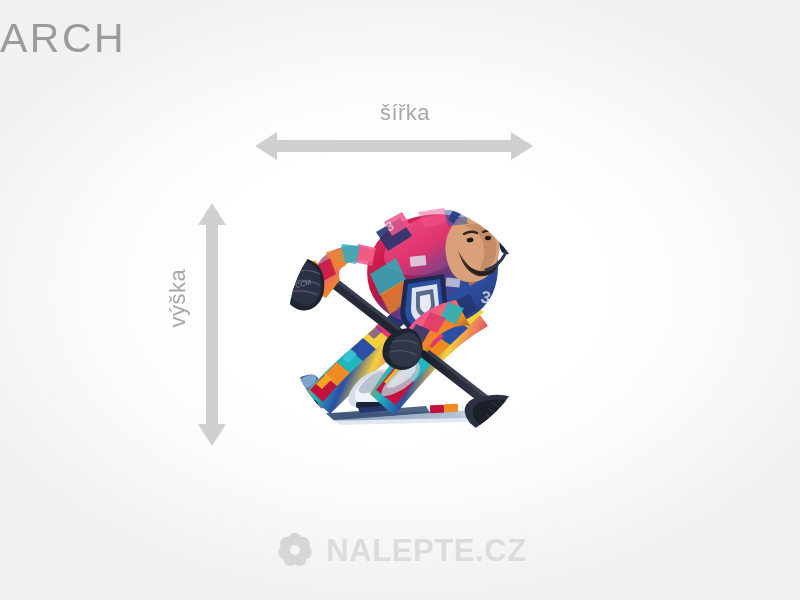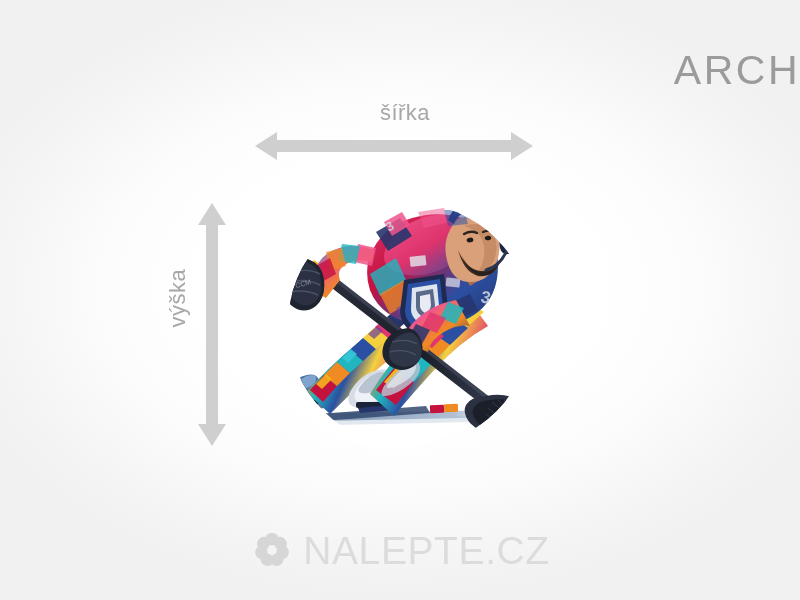--- a/index.html
+++ b/index.html
@@ -22,28 +22,27 @@
       radial-gradient(ellipse 58% 52% at 50% 48%, #ffffff 0%, #ffffff 42%, #fcfcfc 64%, #f4f4f4 88%, #f1f1f1 100%);
     overflow: hidden;
   }
 
   
   .title {
     position: absolute;
     top: 14px;
     left: 0;
     width: 800px;
-    text-align: right;
+    text-align: left;
     font-size: 41px;
     letter-spacing: 2.5px;
     color: #9b9b9b;
     font-weight: 300;
     line-height: 1.2;
     white-space: nowrap;
-    margin-top: 32px;
   }
 
   
   .label-width {
     position: absolute;
     left: 12px;
     top: 100px;
     width: 786px;
     text-align: center;
     font-size: 22px;
@@ -111,23 +110,23 @@
     align-items: center;
     justify-content: center;
     gap: 9px;
   }
   .footer-mark {
     width: 44px;
     height: 44px;
     flex: 0 0 auto;
   }
   .footer-word {
-    font-size: 39px;
+    font-size: 31px;
     color: #dcdcdc;
-    font-weight: 400;
+    font-weight: 700;
     letter-spacing: 0.6px;
     white-space: nowrap;
     line-height: 1;
   }
 </style>
 </head>
 <body>
 
 <div id="stage">
 

